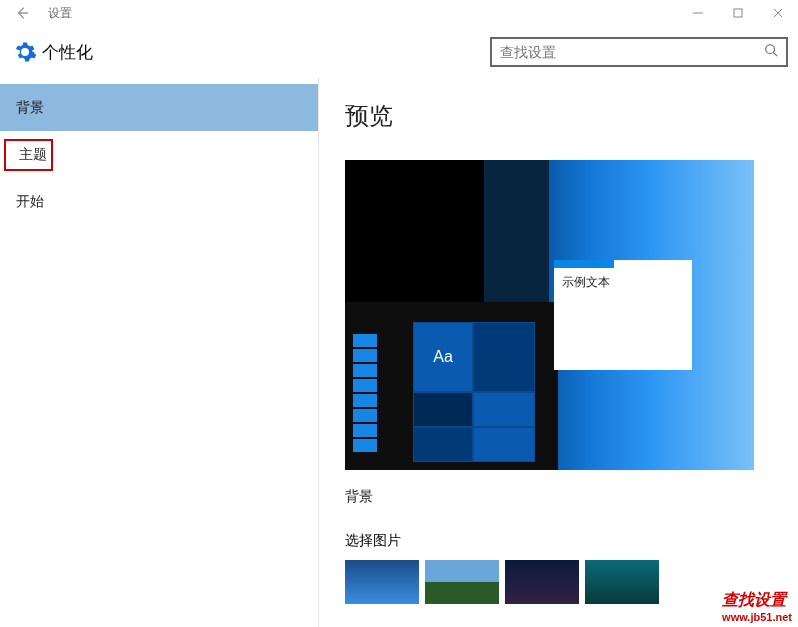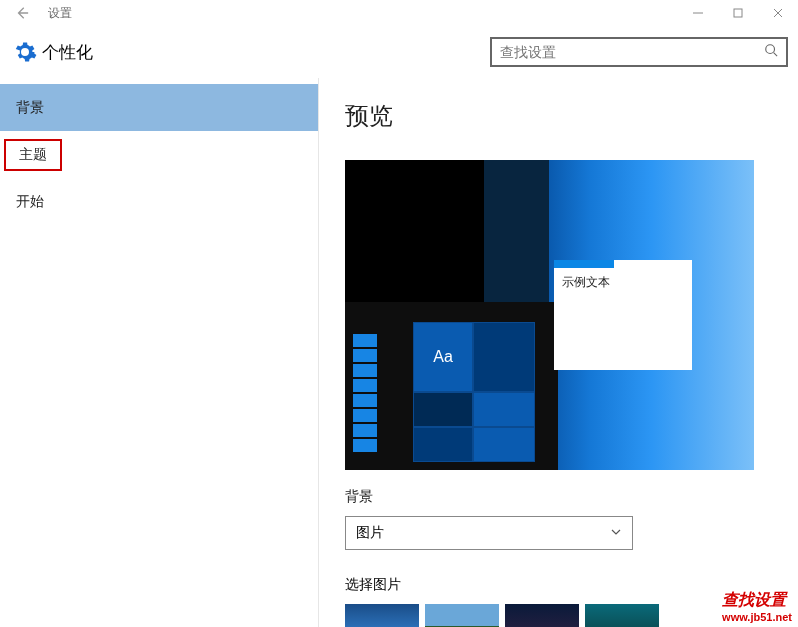--- a/index.html
+++ b/index.html
@@ -15,21 +15,21 @@
 .gear { width: 26px; height: 26px; color: #1a6dd0; display: flex; align-items: center; justify-content: center; }
 .heading { font-size: 17px; margin-left: 4px; font-weight: 400; }
 .search-wrap { margin-left: auto; width: 298px; height: 30px; border: 2px solid #666; display: flex; align-items: center; padding: 0 8px; background: #fff; }
 .search-wrap input { border: none; outline: none; flex: 1; font-size: 14px; color: #333; background: transparent; }
 .search-icon { color: #666; }
 
 .main { display: flex; height: calc(100% - 78px); }
 .sidebar { width: 318px; background: #fff; padding-top: 6px; }
 .side-item { height: 47px; display: flex; align-items: center; padding-left: 16px; font-size: 14px; color: #222; cursor: pointer; }
 .side-item.active { background: #8db8e0; }
-.side-item.boxed { border: 2px solid #c00; margin: 0 0 0 2px; width: 58px; justify-content: flex-start; padding-left: 13px; height: 32px; }
+.side-item.boxed { border: 2px solid #c00; margin: 0 0 0 2px; width: 49px; justify-content: flex-start; padding-left: 13px; height: 32px; }
 .side-theme-slot { height: 47px; display: flex; align-items: center; padding-left: 2px; }
 
 .content { flex: 1; border-left: 1px solid #e6e6e6; padding: 22px 0 0 26px; overflow: hidden; }
 .section-title { font-size: 24px; font-weight: 400; color: #222; }
 .preview-box { margin-top: 28px; width: 409px; height: 310px; position: relative; background: linear-gradient(90deg, #000 0 34%, #08253f 34% 50%, #0a5aae 50%, #1578d6 60%, #2c96f4 75%, #7bc0f8 100%); overflow: hidden; }
 .preview-box .taskbar { position: absolute; left: 0; bottom: 0; width: 52%; height: 168px; background: #0e0e0e; }
 .preview-box .start-strip { position: absolute; left: 8px; bottom: 8px; width: 24px; height: 128px; display: flex; flex-direction: column; gap: 2px; }
 .preview-box .start-strip div { height: 13px; background: #1785e4; }
 .preview-box .tiles { position: absolute; left: 68px; bottom: 8px; width: 122px; height: 140px; display: grid; grid-template-columns: 60px 62px; grid-template-rows: 70px 35px 35px; gap: 0; }
 .tile-a { background: #0a5bb0; grid-column: 1; grid-row: 1 / span 1; border: 1px solid #0a4a90; display:flex;align-items:center;justify-content:center;color:#fff;font-size:16px;text-align:right; }
@@ -142,28 +142,20 @@
         <div class="tile-e"></div>
         <div class="tile-f"></div>
       </div>
       <div class="sample-window">
         <div class="tb"></div>
         <div class="txt">示例文本</div>
       </div>
     </div>
 
     <div class="sub-label">背景</div>
-    <div class="combo">
-      <span>图片</span>
-      <span class="chev">
-        <svg width="12" height="12" viewBox="0 0 12 12">
-            <path fill="none" stroke="currentColor" stroke-width="1.2" d="M2 4l4 4 4-4"></path>
-          </svg>
-      </span>
-    </div>
 
     <div class="pick-label">选择图片</div>
     <div class="thumbs">
       <div class="thumb t1"></div>
       <div class="thumb t2"></div>
       <div class="thumb t3"></div>
       <div class="thumb t4"></div>
     </div>
   </div>
 </div>

